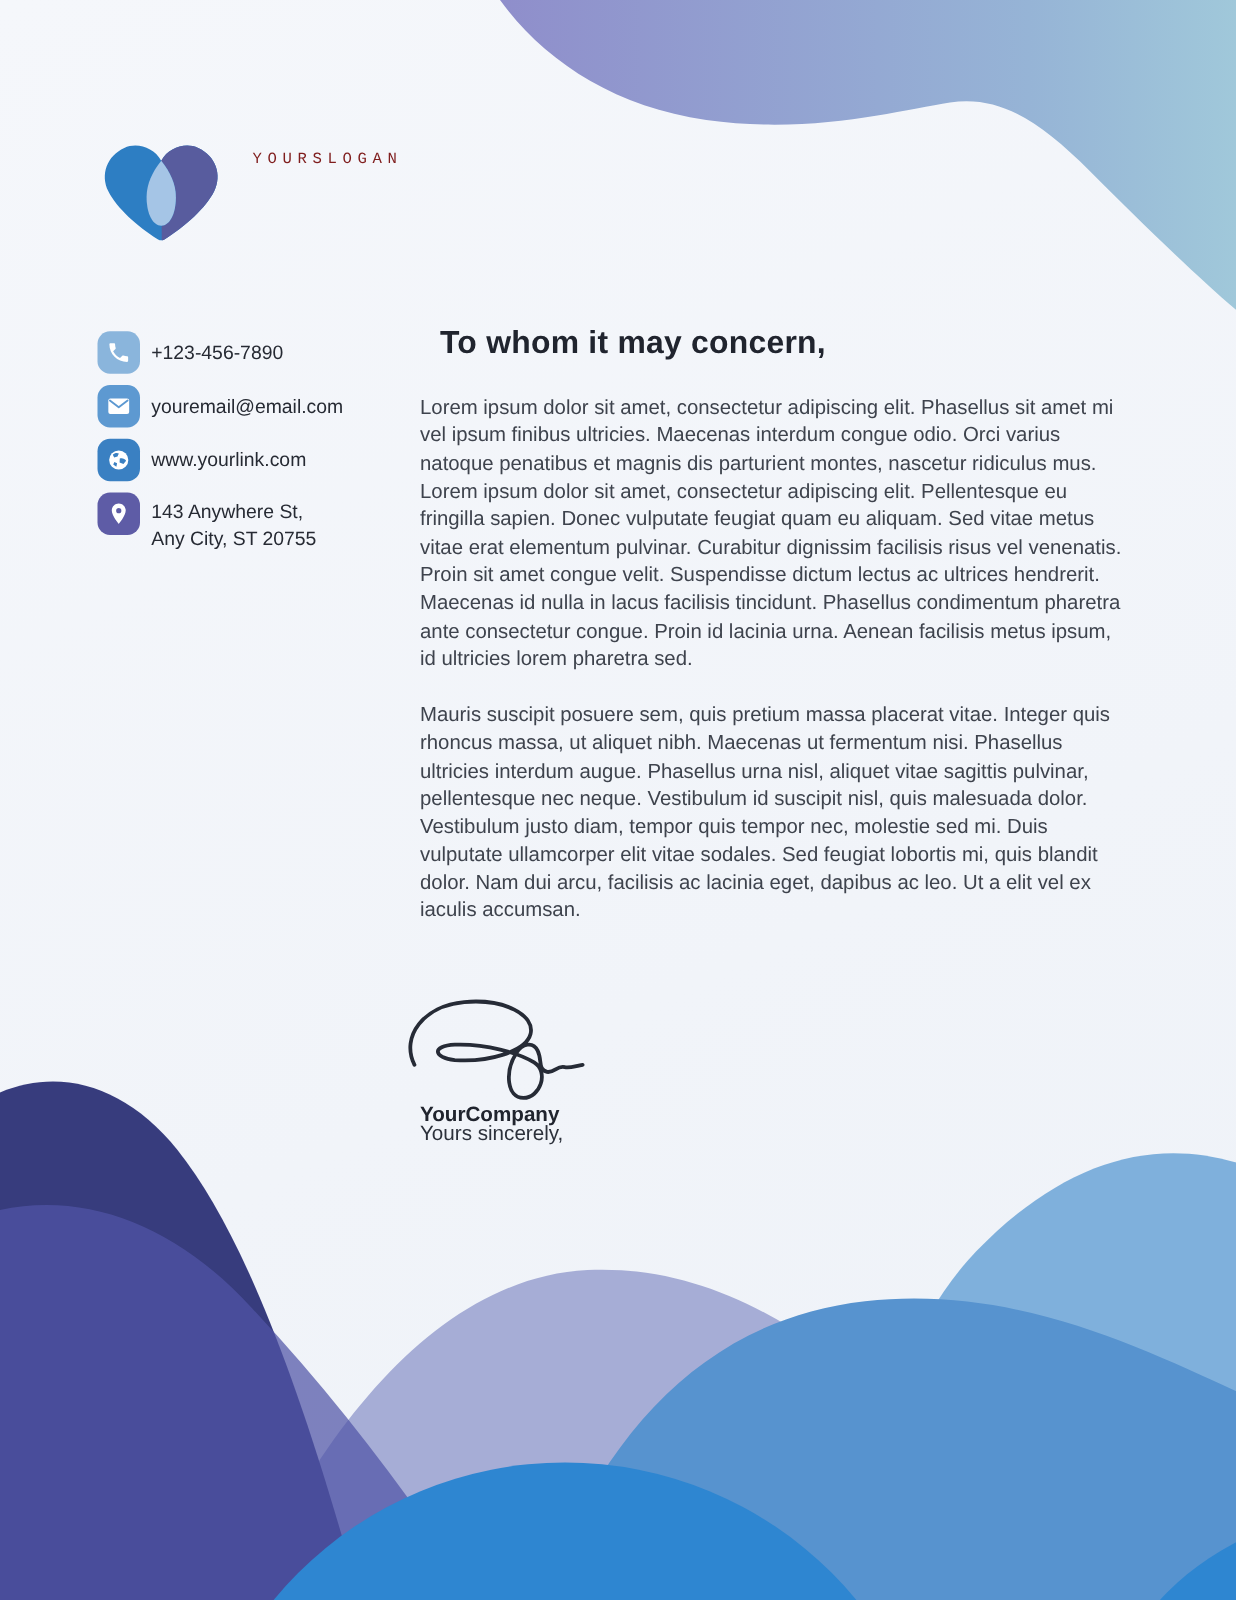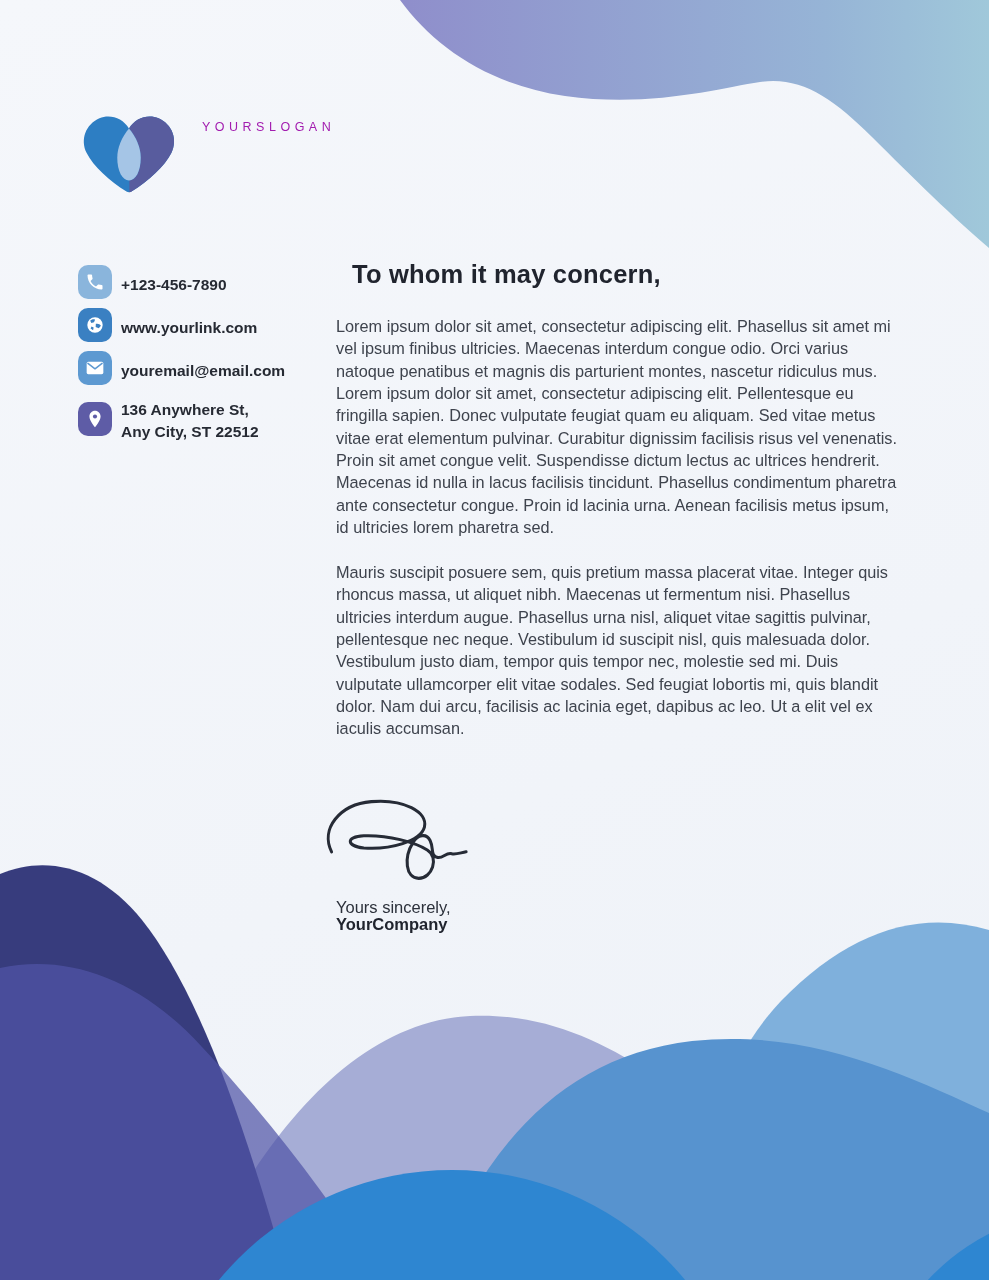--- a/index.html
+++ b/index.html
@@ -11,44 +11,44 @@
   }
   .decor{position:absolute;pointer-events:none;}
   #decor-top{top:0;right:0;}
   #decor-bottom{left:0;bottom:0;}
 
   
   .logo-row{position:absolute;left:78px;top:108px;display:flex;align-items:flex-start;}
   .logo-mark{width:102px;height:92px;}
   .logo-text{margin-left:22px;padding-top:4px;}
   .logo-name{font-size:27px;font-weight:700;color:#22252e;letter-spacing:.5px;line-height:1.09;}
-  .logo-slogan{margin-top:8px;font-size:12.5px;letter-spacing:4.5px;color:#a21caf;font-weight:400;}
+  .logo-slogan{margin-top:8px;font-size:12.5px;letter-spacing:4.5px;color:#7f1d1d;font-weight:400;font-family:Liberation Mono, monospace;}
 
   
   .contact{position:absolute;left:78px;top:265px;width:230px;}
-  .contact-row{display:flex;align-items:center;margin-bottom:9px;min-height:34px;font-weight:bold;}
+  .contact-row{display:flex;align-items:flex-start;margin-bottom:9px;min-height:34px;}
   .icon-tile{width:34px;height:34px;border-radius:10px;flex:0 0 34px;
     display:flex;align-items:center;justify-content:center;}
   .icon-tile svg{width:20px;height:20px;display:block;}
   .tile-phone{background:#8ab5dc;}
   .tile-email{background:#5d99d1;}
   .tile-globe{background:#3a80c2;}
   .tile-pin{background:#5e5ca6;}
   .contact-text{margin-left:9px;padding-top:7px;font-size:15.5px;color:#262a33;line-height:1.45;}
   .contact-row.tall .contact-text{padding-top:5px;}
 
   
   .letter{position:absolute;left:336px;top:260px;width:570px;}
   .salutation{font-size:25.5px;font-weight:700;color:#20242e;letter-spacing:.2px;margin-left:16px;}
   .letter p{margin:0 0 23px 0;font-size:16.3px;line-height:1.37;color:#3e434d;}
   .letter p:first-of-type{margin-top:26px;}
 
   .signature{position:absolute;left:320px;top:795px;width:152px;height:90px;}
   .closing{position:absolute;left:336px;top:888px;font-size:16.5px;color:#2c313b;margin-top:10px;}
-  .signer{position:absolute;left:336px;top:915px;font-size:16.5px;font-weight:700;color:#20242e;}
+  .signer{position:absolute;left:336px;top:883px;font-size:16.5px;font-weight:700;color:#20242e;}
 </style>
 </head>
 <body>
 
 <svg id="decor-top" class="decor" width="589" height="252" viewBox="0 0 589 252">
   <defs>
     <linearGradient id="gTop" x1="0" y1="0" x2="1" y2="0">
       <stop offset="0" stop-color="#8f8ecb"></stop>
       <stop offset="0.72" stop-color="#96b4d6"></stop>
       <stop offset="1" stop-color="#a0c8da"></stop>
@@ -81,47 +81,47 @@
 <div class="contact">
   <div class="contact-row">
     <span class="icon-tile tile-phone">
       <svg viewBox="0 0 24 24">
         <path fill="#ffffff" d="M6.62 10.79c1.44 2.83 3.76 5.14 6.59 6.59l2.2-2.21c.27-.27.67-.36 1.02-.24 1.12.37 2.33.57 3.57.57.55 0 1 .45 1 1V20c0 .55-.45 1-1 1-9.39 0-17-7.61-17-17 0-.55.45-1 1-1h3.5c.55 0 1 .45 1 1 0 1.25.2 2.45.57 3.57.11.35.03.74-.25 1.02l-2.2 2.2z"></path>
       </svg>
     </span>
     <span class="contact-text">+123-456-7890</span>
   </div>
   <div class="contact-row">
+    <span class="icon-tile tile-email">
+      <svg viewBox="0 0 24 24">
+        <rect x="2" y="4.5" width="20" height="15" rx="2" fill="#ffffff"></rect>
+        <path d="M3.5 6.5 L12 13 L20.5 6.5" fill="none" stroke="#5d99d1" stroke-width="1.8" stroke-linecap="round" stroke-linejoin="round"></path>
+      </svg>
+    </span>
+    <span class="contact-text">youremail@email.com</span>
+  </div>
+  <div class="contact-row">
     <span class="icon-tile tile-globe">
       <svg viewBox="0 0 24 24">
         <circle cx="12" cy="12" r="9.2" fill="#ffffff"></circle>
         <path fill="#3a80c2" d="M6.3 7c1.5-1.8 4.2-2.3 5.8-1.2l-1.3 2.8-3.2.9zM13 10.6c2.4-.7 5 .2 6.1 2.2l-2.6 3-3.7-1.3zM7.8 13.8l2.6 1.3-.7 3.3-3-2.1z"></path>
       </svg>
     </span>
     <span class="contact-text">www.yourlink.com</span>
-  </div>
-  <div class="contact-row">
-    <span class="icon-tile tile-email">
-      <svg viewBox="0 0 24 24">
-        <rect x="2" y="4.5" width="20" height="15" rx="2" fill="#ffffff"></rect>
-        <path d="M3.5 6.5 L12 13 L20.5 6.5" fill="none" stroke="#5d99d1" stroke-width="1.8" stroke-linecap="round" stroke-linejoin="round"></path>
-      </svg>
-    </span>
-    <span class="contact-text">youremail@email.com</span>
   </div>
   <div class="contact-row tall">
     <span class="icon-tile tile-pin">
       <svg viewBox="0 0 24 24">
         <path fill="#ffffff" d="M12 2.2c-3.7 0-6.7 3-6.7 6.7 0 5 6.7 12.9 6.7 12.9s6.7-7.9 6.7-12.9c0-3.7-3-6.7-6.7-6.7z"></path>
         <circle cx="12" cy="9" r="2.5" fill="#5e5ca6"></circle>
       </svg>
     </span>
     <span class="contact-text">
-      <div>136 Anywhere St,</div>
-      <div>Any City, ST 22512</div>
+      <div>143 Anywhere St,</div>
+      <div>Any City, ST 20755</div>
     </span>
   </div>
 </div>
 
 <div class="letter">
   <div class="salutation">To whom it may concern,</div>
   <p>Lorem ipsum dolor sit amet, consectetur adipiscing elit. Phasellus sit amet mi vel ipsum finibus ultricies. Maecenas interdum congue odio. Orci varius natoque penatibus et magnis dis parturient montes, nascetur ridiculus mus. Lorem ipsum dolor sit amet, consectetur adipiscing elit. Pellentesque eu fringilla sapien. Donec vulputate feugiat quam eu aliquam. Sed vitae metus vitae erat elementum pulvinar. Curabitur dignissim facilisis risus vel venenatis. Proin sit amet congue velit. Suspendisse dictum lectus ac ultrices hendrerit. Maecenas id nulla in lacus facilisis tincidunt. Phasellus condimentum pharetra ante consectetur congue. Proin id lacinia urna. Aenean facilisis metus ipsum, id ultricies lorem pharetra sed.</p>
   <p>Mauris suscipit posuere sem, quis pretium massa placerat vitae. Integer quis rhoncus massa, ut aliquet nibh. Maecenas ut fermentum nisi. Phasellus ultricies interdum augue. Phasellus urna nisl, aliquet vitae sagittis pulvinar, pellentesque nec neque. Vestibulum id suscipit nisl, quis malesuada dolor. Vestibulum justo diam, tempor quis tempor nec, molestie sed mi. Duis vulputate ullamcorper elit vitae sodales. Sed feugiat lobortis mi, quis blandit dolor. Nam dui arcu, facilisis ac lacinia eget, dapibus ac leo. Ut a elit vel ex iaculis accumsan.</p>
 </div>
 

